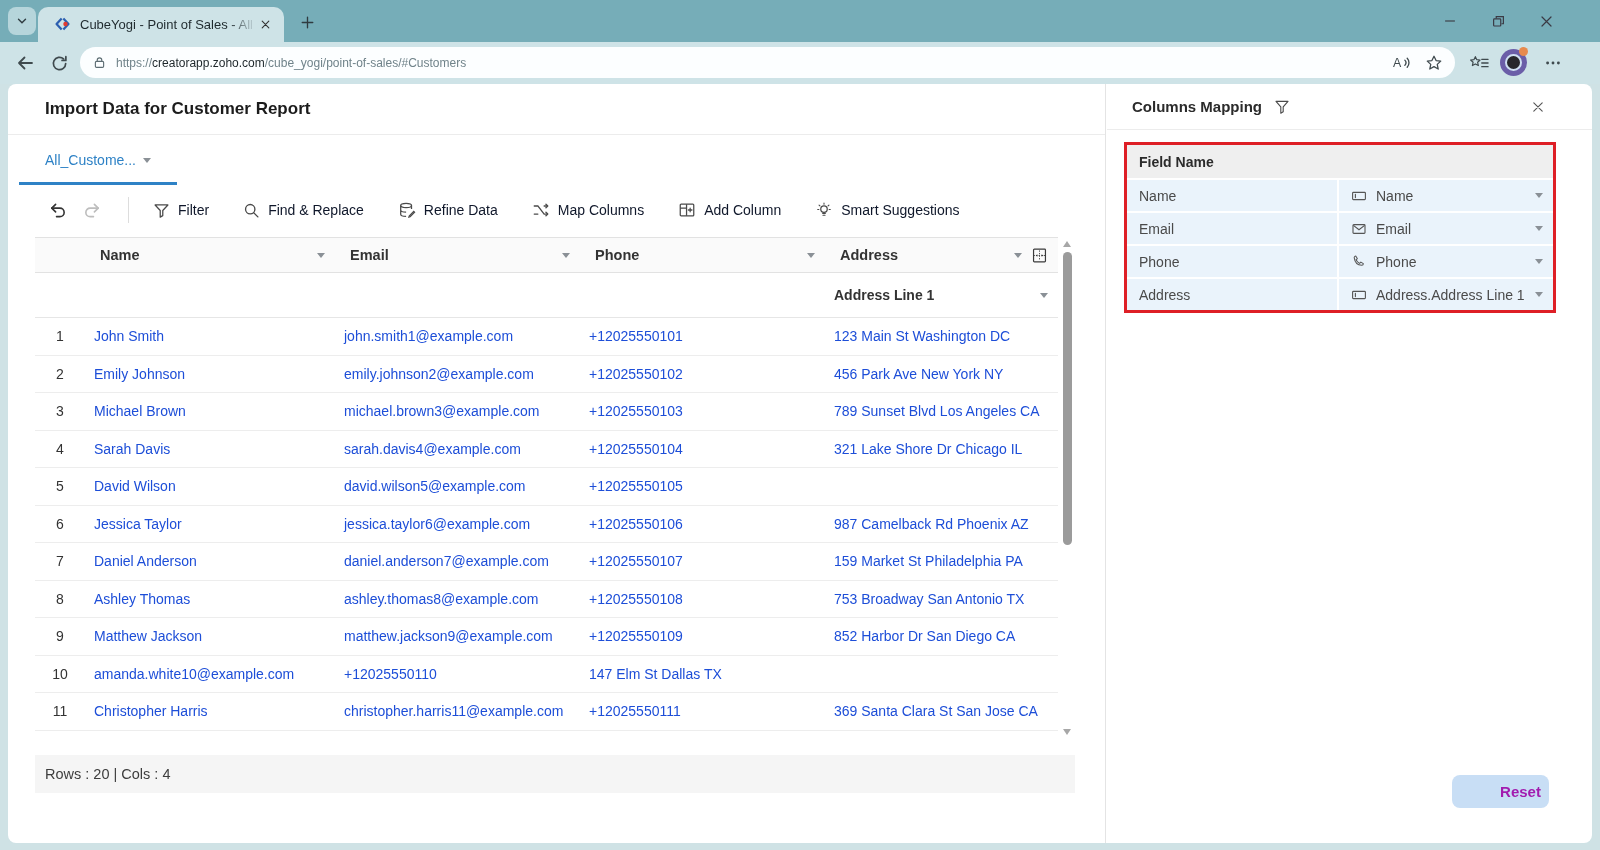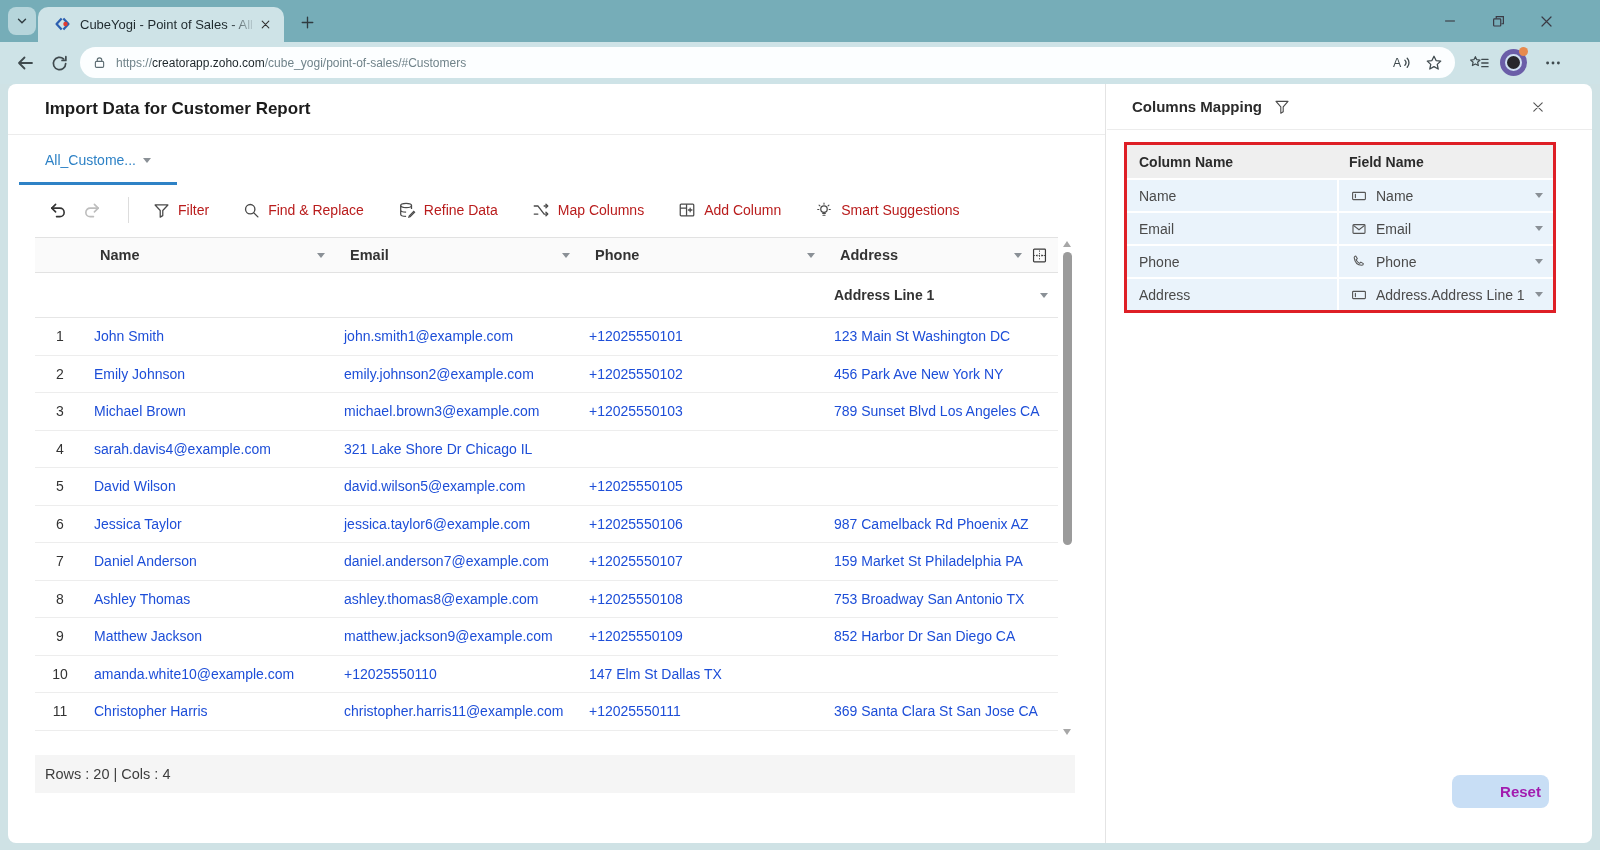--- a/index.html
+++ b/index.html
@@ -35,21 +35,21 @@
   
   .card { position:absolute; left:8px; top:84px; width:1584px; height:759px; background:#fff; border-radius:8px; overflow:hidden; }
   .main { position:absolute; left:0; top:0; width:1098px; height:759px; border-right:1px solid #e4e4e4; }
   .main-header { height:51px; border-bottom:1px solid #ececec; display:flex; align-items:center; padding-left:37px; }
   .page-title { font-size:17px; font-weight:700; color:#1c1c1c; }
   .sheet-row { height:50px; display:flex; align-items:flex-end; padding-left:11px; }
   .sheet-tab { height:47px; width:158px; display:flex; align-items:center; justify-content:center; gap:7px;
     color:#2e82c6; font-size:14px; border-bottom:3px solid #2e82c6; }
   .caret { width:0; height:0; border-left:4.5px solid transparent; border-right:4.5px solid transparent; border-top:5px solid #8a9096; }
   .toolbar { height:50px; display:flex; align-items:center; padding-left:40px; }
-  .tbtn { display:flex; align-items:center; gap:8px; font-size:14px; color:#b91c1c; margin-right:34px; }
+  .tbtn { display:flex; align-items:center; gap:8px; font-size:14px; color:#0f172a; margin-right:34px; }
   .tbtn.icon-only { margin-right:16px; }
   .tdivider { width:1px; height:26px; background:#ddd; margin:0 24px 0 10px; }
 
   
   .grid { position:absolute; left:27px; top:153px; width:1023px; }
   .hrow, .subrow, .trow { display:grid; grid-template-columns:50px 250px 245px 245px 233px; }
   .hrow { height:36px; background:#fafafa; border-top:1px solid #e2e2e2; border-bottom:1px solid #e2e2e2; }
   .hcell { display:flex; align-items:center; padding:0 10px 0 15px; font-size:14.5px; font-weight:700; color:#333; }
   .hcell .caret { margin-left:auto; }
   .subrow { height:45px; border-bottom:1px solid #e6e6e6; }
@@ -330,21 +330,23 @@
           </div>
           <div class="trow">
             <div class="tcell c0">3</div>
             <div class="tcell c1">Michael Brown</div>
             <div class="tcell c2">michael.brown3@example.com</div>
             <div class="tcell c3">+12025550103</div>
             <div class="tcell c4">789 Sunset Blvd Los Angeles CA</div>
           </div>
           <div class="trow">
             <div class="tcell c0">4</div>
+            <div class="tcell c1">Sarah Davis</div>
             <div class="tcell c2">sarah.davis4@example.com</div>
+            <div class="tcell c3">+12025550104</div>
             <div class="tcell c4">321 Lake Shore Dr Chicago IL</div>
           </div>
           <div class="trow">
             <div class="tcell c0">5</div>
             <div class="tcell c1">David Wilson</div>
             <div class="tcell c2">david.wilson5@example.com</div>
             <div class="tcell c3">+12025550105</div>
           </div>
           <div class="trow">
             <div class="tcell c0">6</div>
@@ -411,21 +413,20 @@
       </span>
       <span class="panel-close">
         <svg width="14" height="14" viewBox="0 0 20 20">
             <path d="M4 4l12 12M16 4L4 16" stroke="#555" stroke-width="1.6" stroke-linecap="round"></path>
           </svg>
       </span>
     </div>
 
     <div class="mapbox">
       <div class="mhead">
-        <div>Column Name</div>
         <div>Field Name</div>
       </div>
 
       <div class="mrow">
         <div class="mcol">Name</div>
         <div class="mfield">
           <span>
               <svg width="16" height="16" viewBox="0 0 20 20">
                 <rect x="2" y="5.5" width="16" height="9" rx="1" fill="none" stroke="#555" stroke-width="1.4"></rect>
                 <path d="M5.5 8v4" stroke="#555" stroke-width="1.4" stroke-linecap="round"></path>

